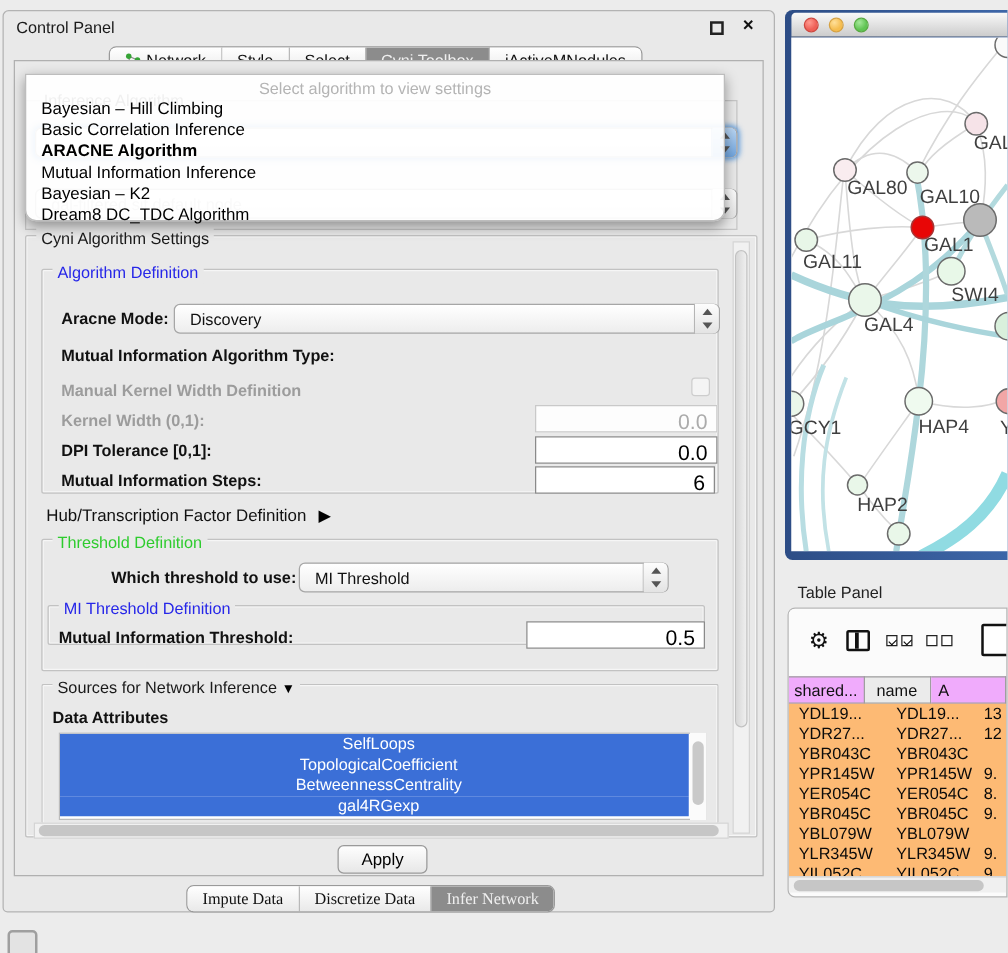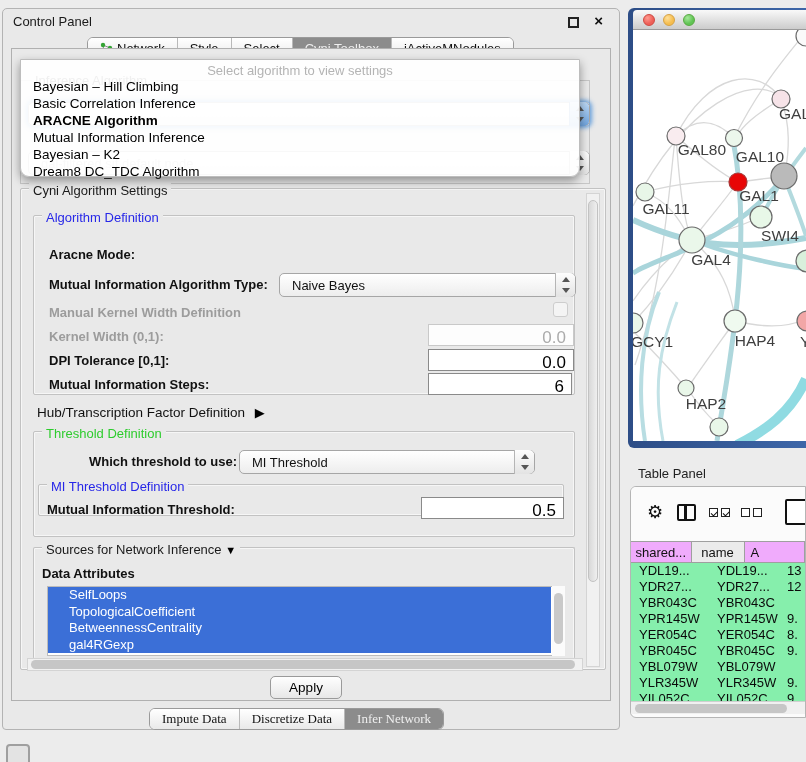--- a/index.html
+++ b/index.html
@@ -73,21 +73,21 @@
 
   .checkbox { position:absolute; width:15px; height:15px; border:1px solid #cdcdcd;
               border-radius:3px; background:#f4f4f4; }
 
   .tri { font-size:11px; color:#000; }
 
   
   .dlist { position:absolute; left:26px; top:397px; width:518px; height:70px;
            background:#fff; border:1px solid #bbb; overflow:hidden; }
   .ditem { position:relative; height:16.5px; line-height:16.5px; font-size:13px;
-           color:#fff; background:#3b6fd7; width:503px; padding-left:21px; }
+           color:#fff; background:#3b6fd7; width:503px; padding-left:7px;text-align:center; }
   .dlist-sb { position:absolute; left:531px; top:397px; width:13px; height:70px; background:#fbfbfb; }
   .dlist-sb .thumb { position:absolute; left:2px; top:7px; width:9px; height:51px;
                      border-radius:5px; background:#c9c9c9; }
 
   
   .vsb { position:absolute; width:14px; background:#f1f1f1; border:1px solid #d4d4d4; }
   .vsb .thumb { position:absolute; left:1px; width:10px; border-radius:6px;
                 background:linear-gradient(90deg,#d8d8d8,#efefef); border:1px solid #c2c2c2; }
   .hsb { position:absolute; height:13px; background:#f1f1f1; border:1px solid #d4d4d4; }
   .hsb .thumb { position:absolute; top:1px; height:9px; border-radius:5px;
@@ -122,21 +122,21 @@
   .cbrow { position:absolute; top:21px; display:flex; gap:3px; }
   .cb { width:9px; height:9px; border:1.5px solid #222; position:relative; background:#fff; }
   .cb.ck:before { content:""; position:absolute; left:1px; top:2px; width:5px; height:2.5px;
                   border-left:1.5px solid #111; border-bottom:1.5px solid #111; transform:rotate(-45deg); }
   .pageicon { position:absolute; left:154px; top:12px; width:26px; height:26px;
               border:2.5px solid #111; border-radius:2px; background:#fff; }
   .thead { position:absolute; left:0; top:54px; right:0; height:22px; display:flex; }
   .th { height:22px; border:1px solid #9f9f9f; border-left:none; font-size:13px; color:#111;
         display:flex; align-items:center; justify-content:center; background:#ebebeb; }
   .th.hl { background:#f0abfc; }
-  .trows { position:absolute; left:0; top:76px; right:0; height:138px; overflow:hidden; background:#86efac; }
+  .trows { position:absolute; left:0; top:76px; right:0; height:138px; overflow:hidden; background:#fdba74; }
   .trow { position:relative; height:16px; font-size:13px; color:#0a0a0a; }
   .trow span { position:absolute; top:0; white-space:nowrap; }
   .tc1 { left:8px; } .tc2 { left:86px; } .tc3 { left:156px; }
   .tp-hsb { position:absolute; left:0; right:0; top:214px; height:13px; background:#f0f0f0;
             border-top:1px solid #cfcfcf; }
   .tp-hsb .thumb { position:absolute; left:4px; top:2px; width:152px; height:9px;
                    border-radius:5px; background:#c6c6c6; }
 
   .mini-icon { position:absolute; left:6px; top:744px; width:24px; height:22px;
                border:2px solid #9f9f9f; border-radius:4px; background:#e3e3e3; }
@@ -204,29 +204,29 @@
       <div class="pitem" style="top:104px">Dream8 DC_TDC Algorithm</div>
     </div>
 
     <div class="group" style="left:8px; top:139px; width:586px; height:482px;">
       <div class="gtitle">Cyni Algorithm Settings</div>
 
       <div class="group" style="left:12px; top:26px; width:542px; height:180px;">
         <div class="gtitle blue">Algorithm Definition</div>
 
         <div class="lbl b" style="left:15px; top:31px;">Aracne Mode:</div>
-
-        <div class="lbl b" style="left:15px; top:61px;">Mutual Information Algorithm Type:</div>
-        <div class="combo" style="left:245px; top:57px; width:297px;">
-          <span class="ctext">Naive Bayes</span>
+        <div class="combo" style="left:105px; top:27px; width:437px;">
+          <span class="ctext">Discovery</span>
           <span class="cap">
               <span class="spin-up"></span>
               <span class="spin-dn"></span>
             </span>
         </div>
+
+        <div class="lbl b" style="left:15px; top:61px;">Mutual Information Algorithm Type:</div>
 
         <div class="lbl dis" style="left:15px; top:89px;">Manual Kernel Width Definition</div>
         <div class="checkbox" style="left:519px; top:86px;"></div>
 
         <div class="lbl dis" style="left:15px; top:113px;">Kernel Width (0,1):</div>
         <div class="field dis" style="left:394px; top:108px; width:146px; height:22px;">
           <span class="fval">0.0</span>
         </div>
 
         <div class="lbl b" style="left:15px; top:137px;">DPI Tolerance [0,1]:</div>

